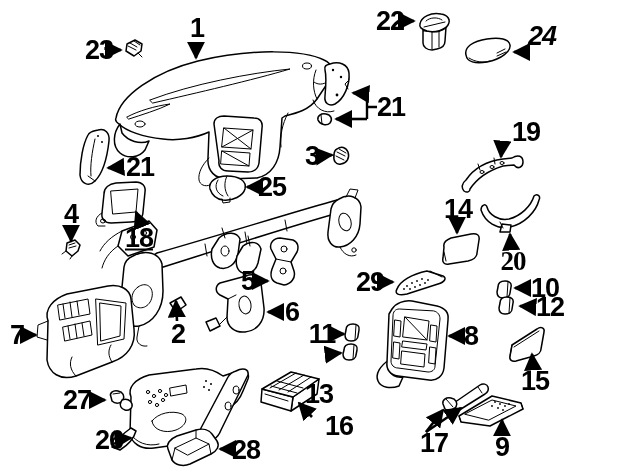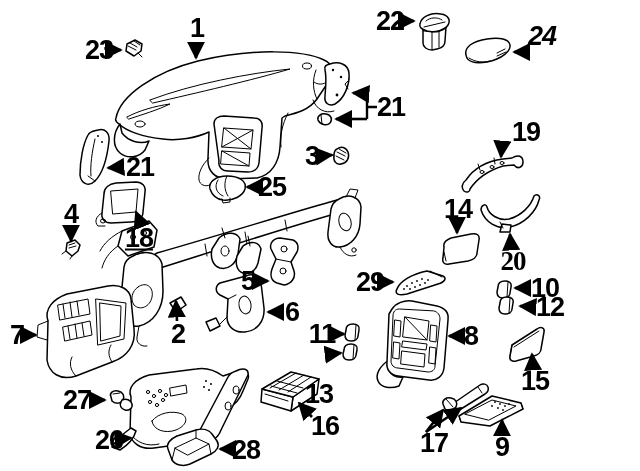--- a/index.html
+++ b/index.html
@@ -319,21 +319,21 @@
       <div class="callout" style="left: 292px; top: 312px;">6</div>
       <div class="callout" style="left: 17px; top: 335px;">7</div>
       <div class="callout" style="left: 471px; top: 336px;">8</div>
       <div class="callout" style="left: 502px; top: 447px;">9</div>
       <div class="callout" style="left: 545px; top: 288px;">10</div>
       <div class="callout" style="left: 322px; top: 334px;">11</div>
       <div class="callout" style="left: 550px; top: 307px;">12</div>
       <div class="callout" style="left: 319px; top: 354px; margin-top: 40px;">13</div>
       <div class="callout" style="left: 458px; top: 209px;">14</div>
       <div class="callout" style="left: 535px; top: 381px;">15</div>
-      <div class="callout" style="left: 325px; top: 426px;">16</div>
+      <div class="callout" style="left: 339px; top: 426px;">16</div>
       <div class="callout" style="left: 434px; top: 443px;">17</div>
       <div class="callout" style="left: 139px; top: 238px; text-decoration: underline;">18</div>
       <div class="callout" style="left: 526px; top: 132px;">19</div>
       <div class="callout" style="left: 513px; top: 261px; font-family: Liberation Serif, serif;">20</div>
       <div class="callout" style="left: 140px; top: 167px;">21</div>
       <div class="callout" style="left: 391px; top: 107px;">21</div>
       <div class="callout" style="left: 390px; top: 21px;">22</div>
       <div class="callout" style="left: 99px; top: 50px;">23</div>
       <div class="callout" style="left: 542px; top: 36px; font-style: italic;">24</div>
       <div class="callout" style="left: 272px; top: 187px;">25</div>

